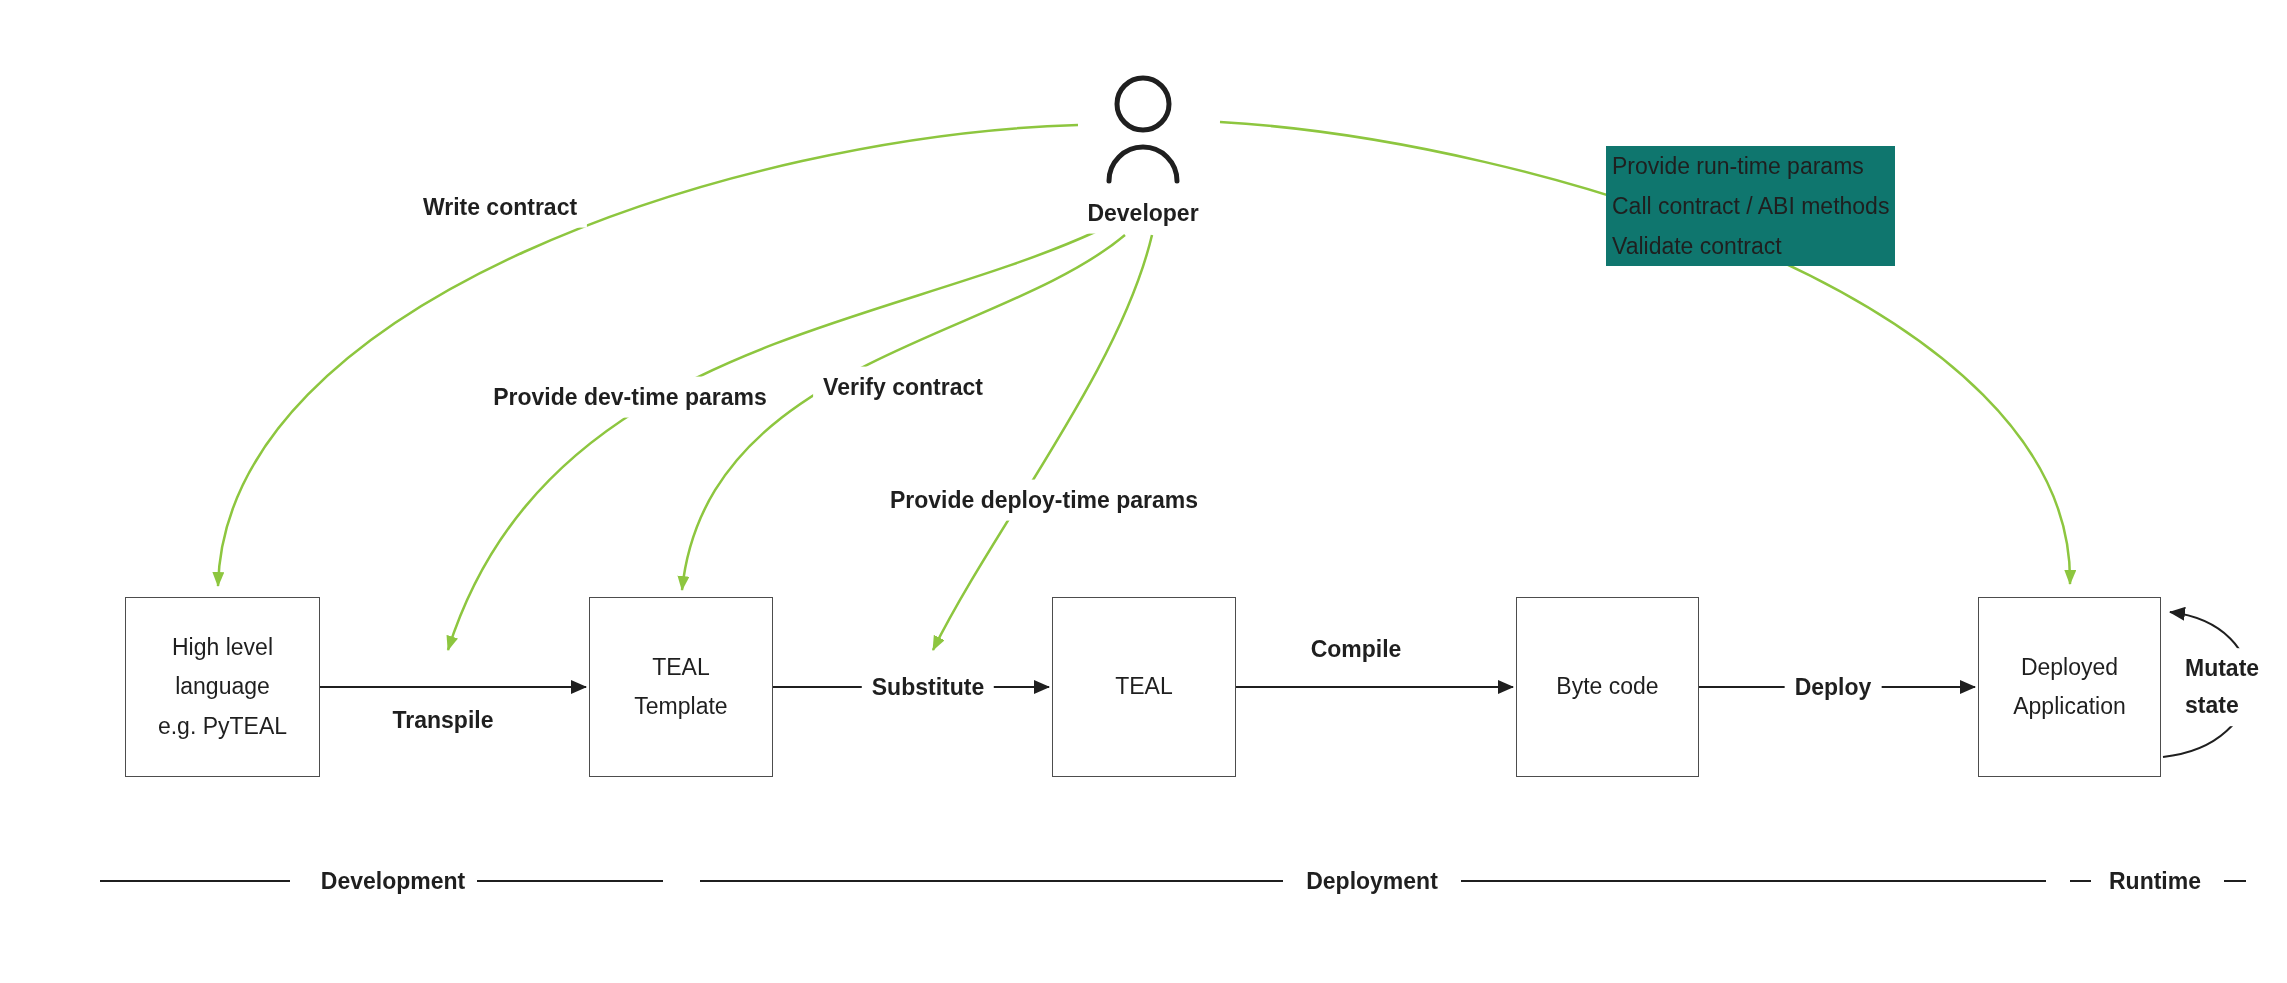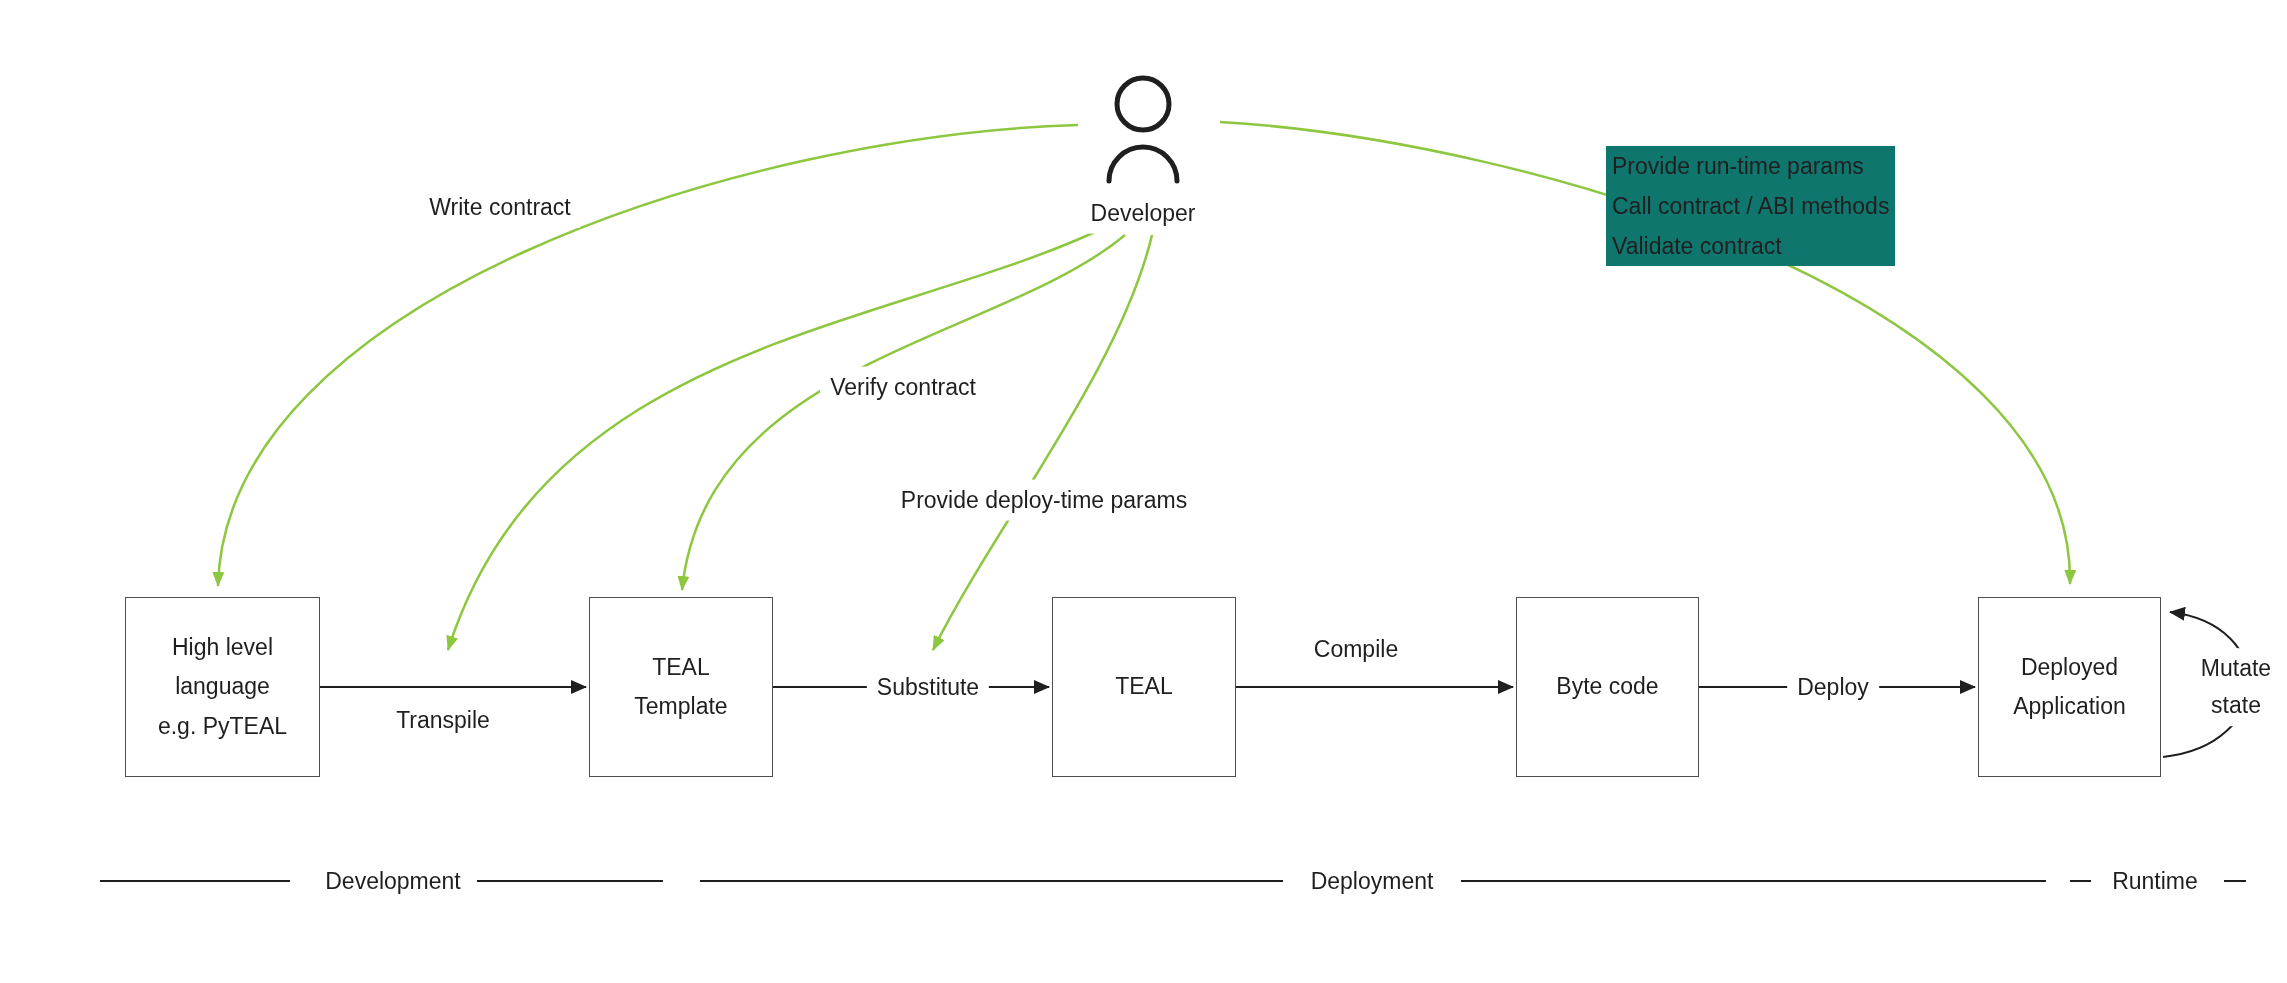--- a/index.html
+++ b/index.html
@@ -56,22 +56,23 @@
     white-space: pre-line;
   }
   .lbl {
     position: absolute;
     transform: translate(-50%, -50%);
     font-size: 23px;
     line-height: 1.6;
     color: var(--ink);
     background: #ffffff;
     padding: 2px 10px;
-    text-align: center;
+    text-align: left;
     white-space: pre-line;
+    font-weight: bold;
   }
   .lbl-block {
     position: absolute;
     font-size: 23px;
     line-height: 40px;
     color: var(--ink);
     background: #0f766e;
     padding: 0 6px;
     text-align: left;
     white-space: pre-line;
@@ -144,20 +145,21 @@
   </div>
 
   <div class="lbl" style="left:1143px; top:213px;">Developer</div>
 
   <div class="lbl" style="left:443px; top:720px;">Transpile</div>
   <div class="lbl" style="left:928px; top:687px;">Substitute</div>
   <div class="lbl" style="left:1356px; top:649px;">Compile</div>
   <div class="lbl" style="left:1833px; top:687px;">Deploy</div>
 
   <div class="lbl" style="left:500px; top:207px;">Write contract</div>
+  <div class="lbl" style="left:630px; top:397px;">Provide dev-time params</div>
   <div class="lbl" style="left:903px; top:387px;">Verify contract</div>
   <div class="lbl" style="left:1044px; top:500px;">Provide deploy-time params</div>
   <div class="lbl-block" style="left:1606px; top:146px;">Provide run-time params
 Call contract / ABI methods
 Validate contract</div>
 
   <div class="lbl lbl-wrap" style="left:2236px; top:687px;">Mutate state</div>
 
   <div class="lbl" style="left:393px; top:881px;">Development</div>
   <div class="lbl" style="left:1372px; top:881px;">Deployment</div>

